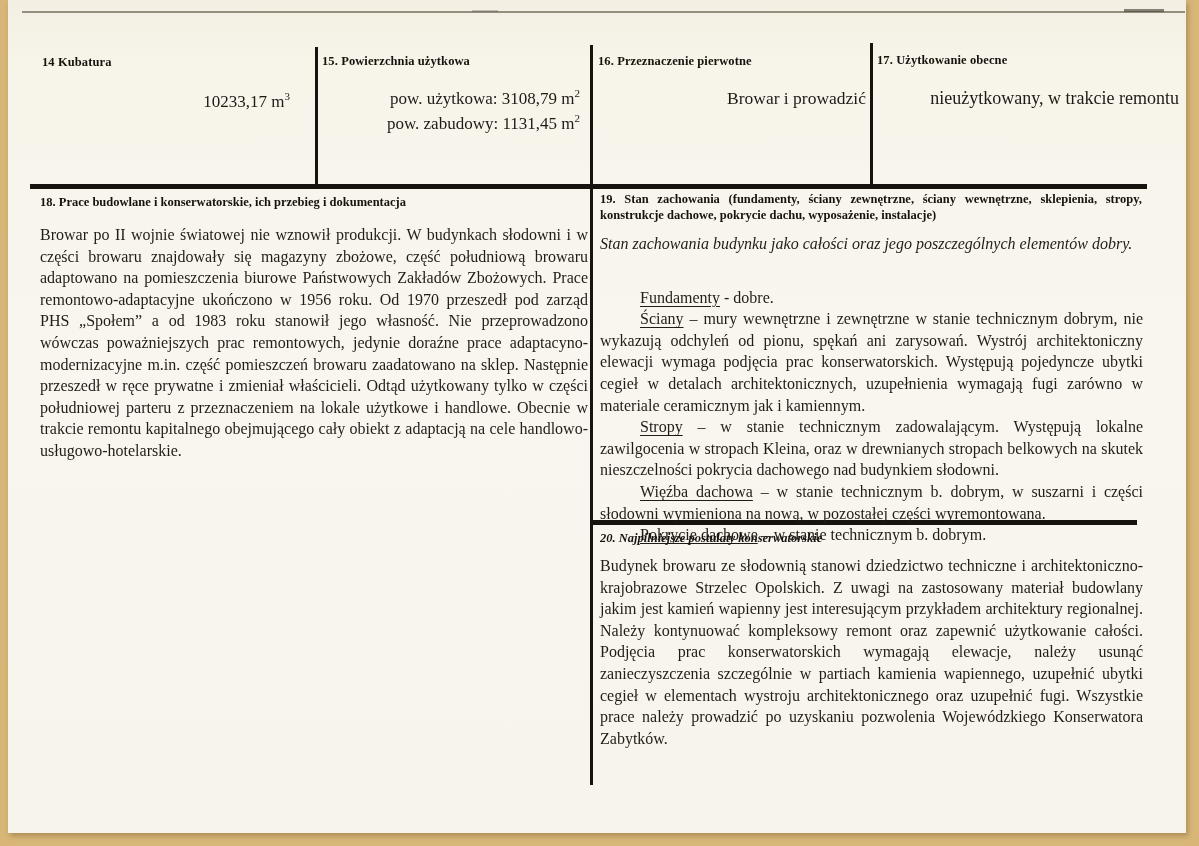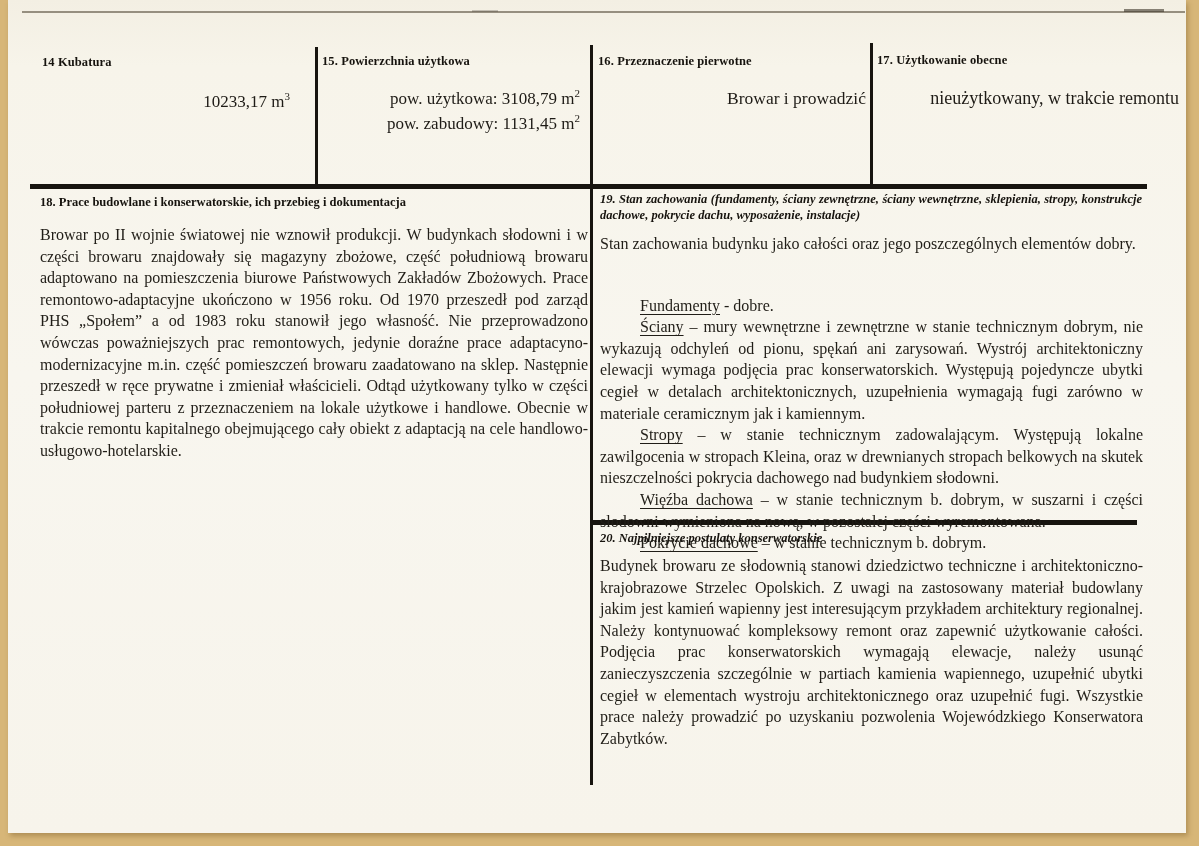--- a/index.html
+++ b/index.html
@@ -41,33 +41,33 @@
   .v15 { left: 325px; top: 86px;  width: 255px; line-height: 25px; }
   .v16 { left: 598px; top: 88px;  width: 268px; font-size: 17.5px; }
   .v17 { left: 874px; top: 88px;  width: 305px; font-size: 18px; }
   sup { font-size: 11px; line-height: 0; }
   .section-header {
     position: absolute;
     font-size: 12.5px; font-weight: bold; color: #16130e;
     text-align: justify; line-height: 15.5px;
   }
   .sh18 { left: 40px;  top: 195px; width: 548px; }
-  .sh19 { left: 600px; top: 192px; width: 542px; font-style: italic; }
+  .sh19 { left: 600px; top: 192px; width: 542px; }
   .sh20 { left: 600px; top: 531px; width: 540px; font-style: italic; }
   .section-body {
     position: absolute;
     font-size: 16px; line-height: 21.6px;
     text-align: justify;
     color: #201d17;
   }
   .sb18 { left: 40px;  top: 224px; width: 548px; }
   .sb19 { left: 600px; top: 233px; width: 543px; }
   .sb20 { left: 600px; top: 555px; width: 543px; }
   .section-body p { margin: 0; }
-  .sb19 .intro { margin-bottom: 40px; }
+  .sb19 .intro { margin-bottom: 32px; font-style: italic; }
   .term { text-decoration: underline; text-underline-offset: 3px; text-decoration-thickness: 1px; margin-left: 40px; }
 </style>
 </head>
 <body>
 
 <div class="page">
 
   <div class="paper"></div>
 
   <div class="top-rule"></div>

